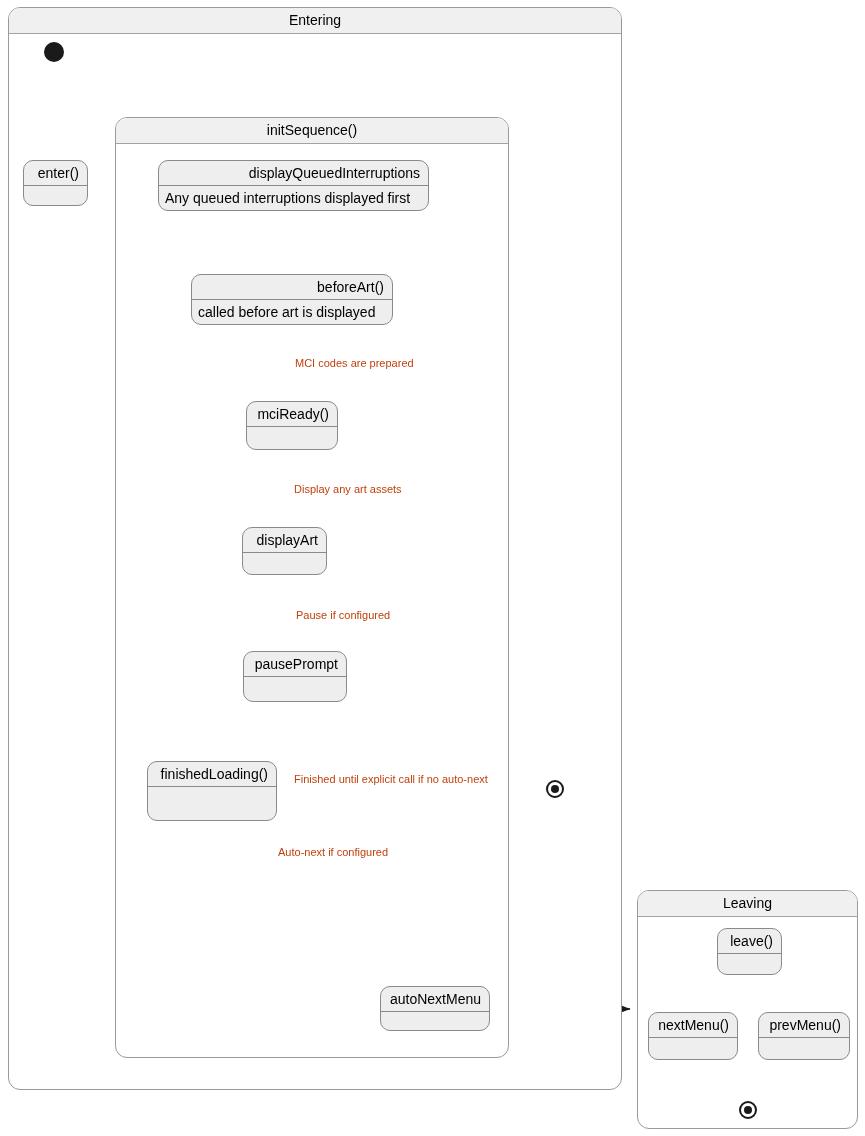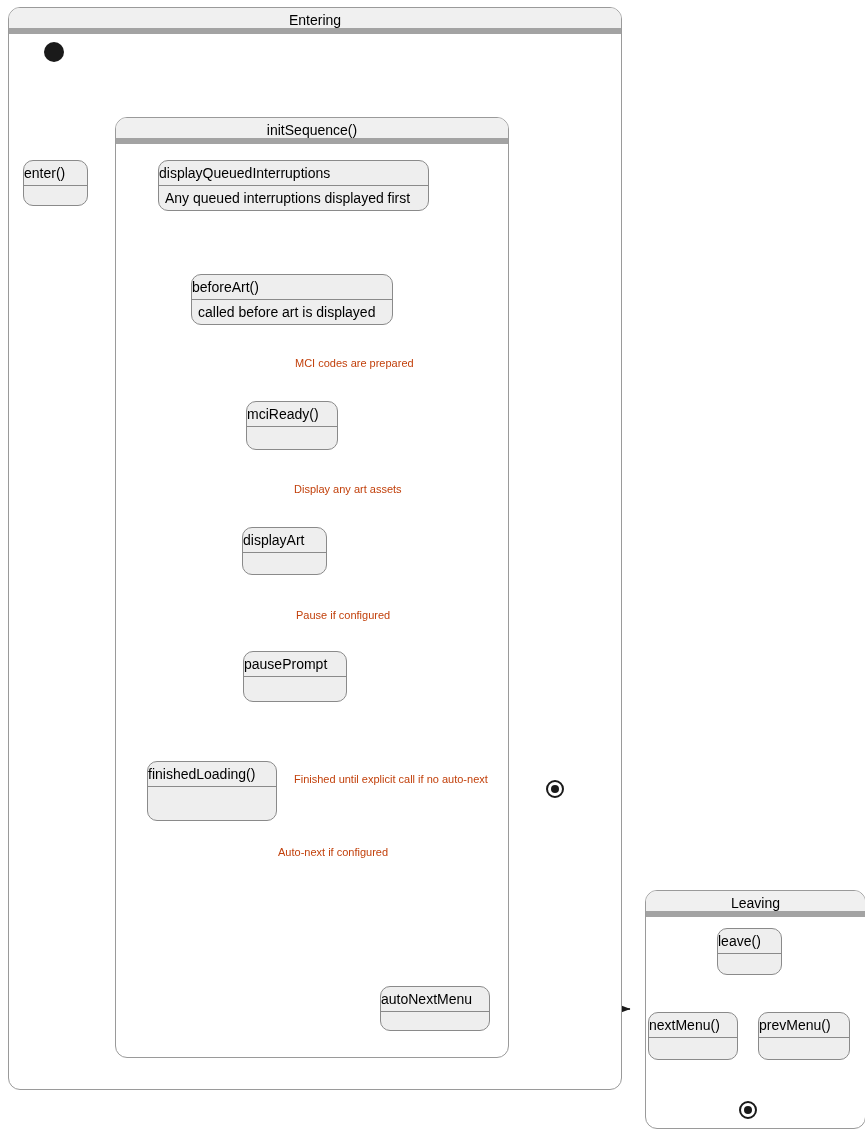--- a/index.html
+++ b/index.html
@@ -36,43 +36,43 @@
     background: #ffffff;
     overflow: hidden;
   }
   .composite-title {
     box-sizing: border-box;
     height: 26px;
     line-height: 25px;
     text-align: center;
     font-size: 14px;
     background: #f0f0f0;
-    border-bottom: 6px solid #a3a3a3;
+    border-bottom: 1px solid #a3a3a3;
     color: #000000;
     white-space: nowrap;
   }
 
   
   .state {
     position: absolute;
     box-sizing: border-box;
     border: 1px solid #8a8a8a;
     border-radius: 10px;
     background: #eeeeee;
     overflow: hidden;
     display: flex;
     flex-direction: column;
   }
   .state-name {
     box-sizing: border-box;
     flex: 0 0 auto;
-    text-align: left;
+    text-align: right;
     font-size: 14px;
     line-height: 24px;
-    padding: 0 0;
+    padding: 0 8px;
     border-bottom: 1px solid #8a8a8a;
     white-space: nowrap;
     color: #000000;
   }
   .state-body {
     box-sizing: border-box;
     flex: 1 1 auto;
     font-size: 14px;
     line-height: 24px;
     padding: 0 6px;
@@ -165,21 +165,21 @@
   </svg>
 
   <div class="composite" style="left:8px; top:7px; width:614px; height:1083px;">
     <div class="composite-title">Entering</div>
   </div>
 
   <div class="composite" style="left:115px; top:117px; width:394px; height:941px;">
     <div class="composite-title">initSequence()</div>
   </div>
 
-  <div class="composite" style="left:637px; top:890px; width:221px; height:239px;margin-left:8px;">
+  <div class="composite" style="left:637px; top:890px; width:221px; height:239px;">
     <div class="composite-title">Leaving</div>
   </div>
 
   <div class="initial-node" style="left:44px; top:42px;"></div>
 
   <div class="final-node" style="left:546px; top:780px;"></div>
 
   <div class="final-node" style="left:739px; top:1101px;"></div>
 
   <div class="state" style="left:23px; top:160px; width:65px; height:46px;">

